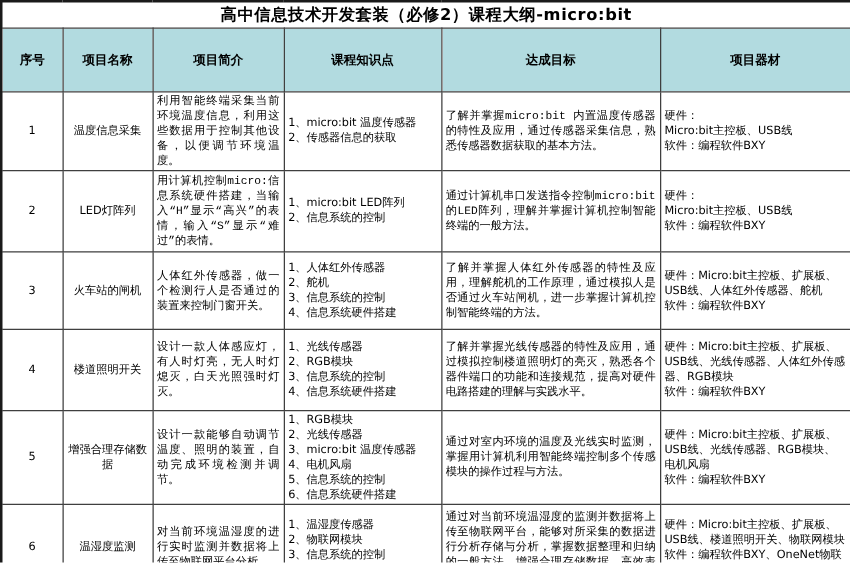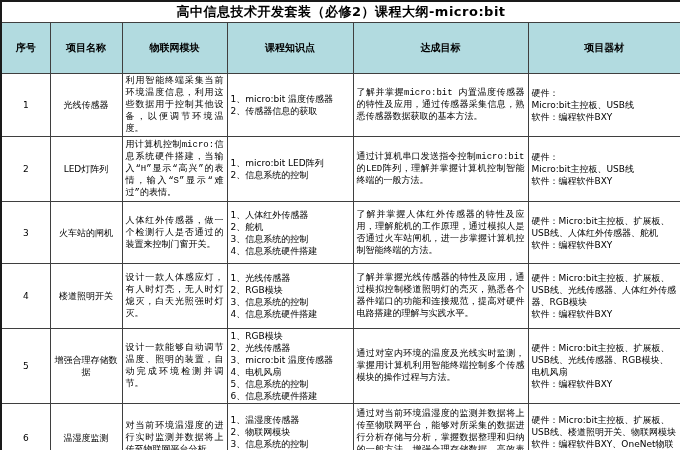--- a/index.html
+++ b/index.html
@@ -80,30 +80,30 @@
       <col style="width:175px">
       <col style="width:153px">
     </colgroup>
     <thead>
       <tr class="title-row">
         <th colspan="6">高中信息技术开发套装（必修2）课程大纲-micro:bit</th>
       </tr>
       <tr class="header-row">
         <th>序号</th>
         <th>项目名称</th>
-        <th>物联网模块</th>
+        <th>项目简介</th>
         <th>课程知识点</th>
         <th>达成目标</th>
         <th>项目器材</th>
       </tr>
     </thead>
     <tbody>
       <tr style="height:61px">
         <td class="c-no">1</td>
-        <td class="c-name">光线传感器</td>
+        <td class="c-name">温度信息采集</td>
         <td class="c-intro">利用智能终端采集当前环境温度信息，利用这些数据用于控制其他设备，以便调节环境温度。</td>
         <td class="c-points">1、micro:bit 温度传感器
 2、传感器信息的获取</td>
         <td class="c-goal">了解并掌握micro:bit 内置温度传感器的特性及应用，通过传感器采集信息，熟悉传感器数据获取的基本方法。</td>
         <td class="c-equip">硬件：
 Micro:bit主控板、USB线
 软件：编程软件BXY</td>
       </tr>
       <tr style="height:65px">
         <td class="c-no">2</td>

